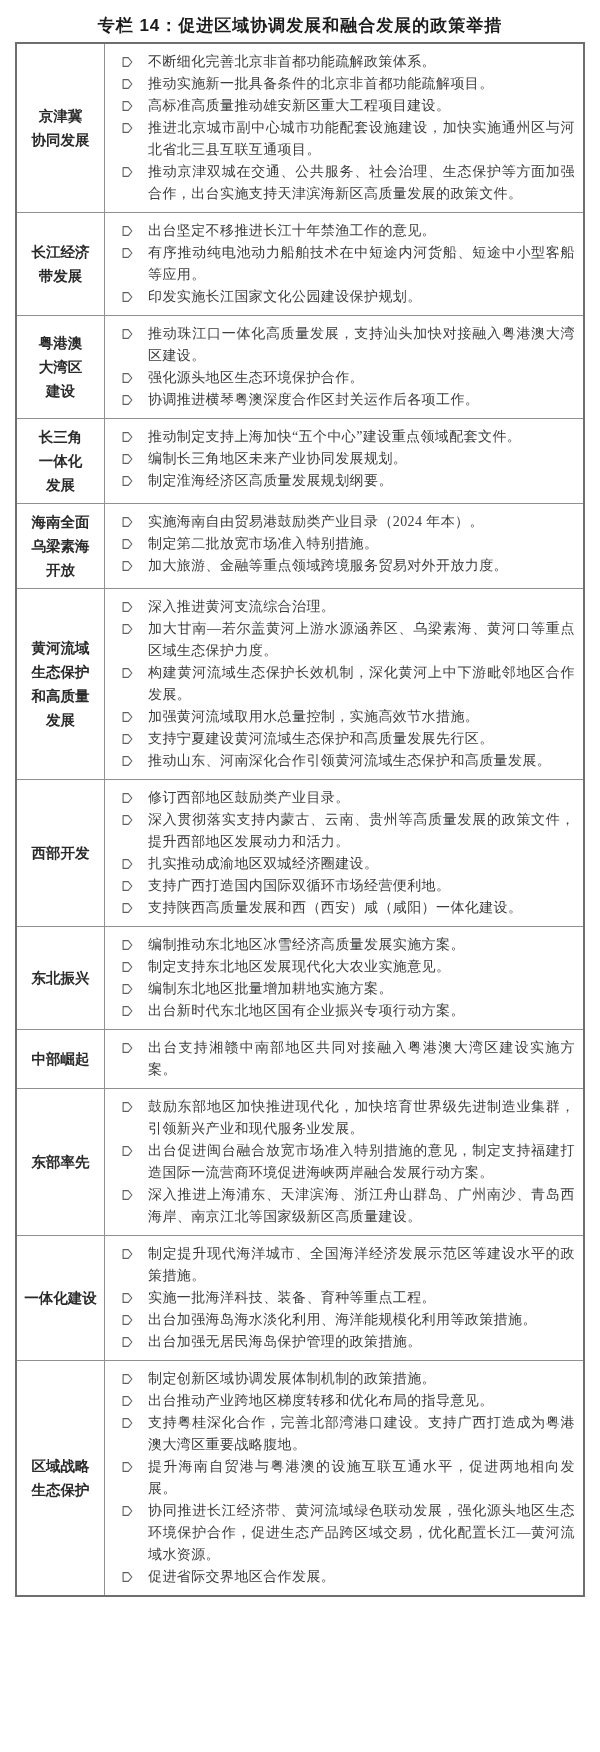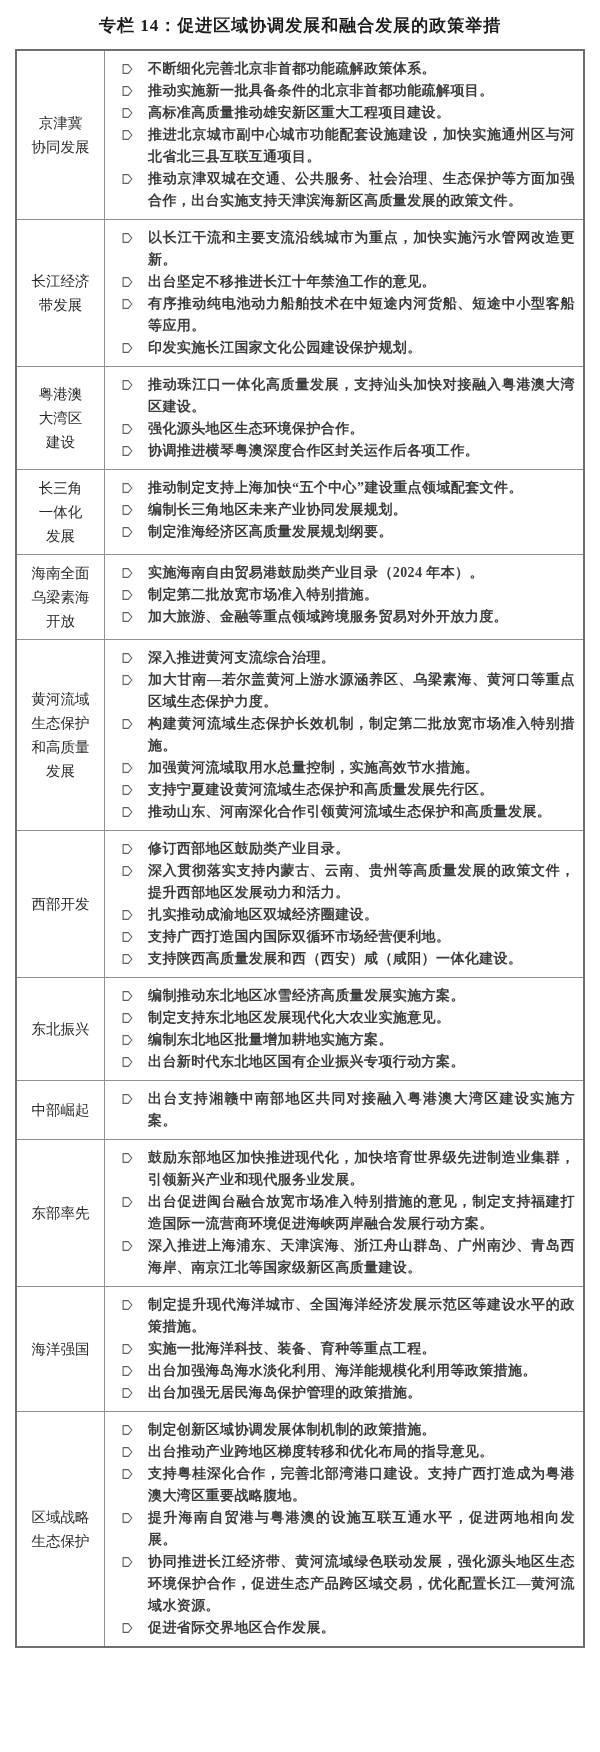--- a/index.html
+++ b/index.html
@@ -15,27 +15,27 @@
     width:600px;
     font-family:"Liberation Serif","DejaVu Serif",serif;
     color:var(--text);
   }
   .page{
     width:600px;
     min-height:1752px;
     padding:10px 15px 20px 15px;
   }
   .doc-title{
-    font-family:Liberation Serif, serif;
+    font-family:Liberation Sans, sans-serif;
     font-weight:bold;
     font-size:17px;
     color:var(--title);
     text-align:center;
     letter-spacing:1px;
-    padding:4px 0 12px 0;
+    padding:4px 0 5px 0;
   }
   .policy-table{
     border:2px solid var(--border);
     width:570px;
   }
   .row{
     display:flex;
     align-items:stretch;
   }
   .row + .row{
@@ -44,21 +44,21 @@
   .region-cell{
     width:88px;
     min-width:88px;
     border-right:1px solid var(--inner-border);
     display:flex;
     flex-direction:column;
     justify-content:center;
     align-items:center;
     padding:6px 2px;
     font-family:"Liberation Sans","DejaVu Sans",sans-serif;
-    font-weight:normal;
+    font-weight:bold;
     font-size:14.5px;
     color:#2a2a2a;
     line-height:24px;
     text-align:center;
   }
   .items-cell{
     flex:1;
     padding:7px 8px 7px 0;
   }
   .item{
@@ -72,21 +72,20 @@
     width:11px;
     margin:5px 15px 0 17px;
     flex:0 0 auto;
     display:inline-flex;
   }
   .bullet svg{display:block;}
   .itext{
     flex:1;
     text-align:justify;
     text-justify:inter-ideograph;
-    font-weight:bold;
   }
 </style>
 </head>
 <body>
 
 <div class="page">
   <div class="doc-title">专栏 14：促进区域协调发展和融合发展的政策举措</div>
   <div class="policy-table">
   <div class="row">
     <div class="region-cell">
@@ -136,28 +135,20 @@
           </div>
         </div>
   </div>
 
   <div class="row">
     <div class="region-cell">
           <div>长江经济</div>
           <div>带发展</div>
         </div>
     <div class="items-cell">
-          <div class="item">
-            <span class="bullet">
-              <svg width="11" height="12" viewBox="0 0 12 12" aria-hidden="true">
-                <polygon points="1.2,1.2 6.8,1.2 10.8,6 6.8,10.8 1.2,10.8" fill="none" stroke="#5f5f5f" stroke-width="1.2" stroke-linejoin="round"></polygon>
-              </svg>
-            </span>
-            <span class="itext">以长江干流和主要支流沿线城市为重点，加快实施污水管网改造更新。</span>
-          </div>
           <div class="item">
             <span class="bullet">
               <svg width="11" height="12" viewBox="0 0 12 12" aria-hidden="true">
                 <polygon points="1.2,1.2 6.8,1.2 10.8,6 6.8,10.8 1.2,10.8" fill="none" stroke="#5f5f5f" stroke-width="1.2" stroke-linejoin="round"></polygon>
               </svg>
             </span>
             <span class="itext">出台坚定不移推进长江十年禁渔工作的意见。</span>
           </div>
           <div class="item">
             <span class="bullet">
@@ -303,21 +294,21 @@
               </svg>
             </span>
             <span class="itext">加大甘南—若尔盖黄河上游水源涵养区、乌梁素海、黄河口等重点区域生态保护力度。</span>
           </div>
           <div class="item">
             <span class="bullet">
               <svg width="11" height="12" viewBox="0 0 12 12" aria-hidden="true">
                 <polygon points="1.2,1.2 6.8,1.2 10.8,6 6.8,10.8 1.2,10.8" fill="none" stroke="#5f5f5f" stroke-width="1.2" stroke-linejoin="round"></polygon>
               </svg>
             </span>
-            <span class="itext">构建黄河流域生态保护长效机制，制定第二批放宽市场准入特别措施。</span>
+            <span class="itext">构建黄河流域生态保护长效机制，深化黄河上中下游毗邻地区合作发展。</span>
           </div>
           <div class="item">
             <span class="bullet">
               <svg width="11" height="12" viewBox="0 0 12 12" aria-hidden="true">
                 <polygon points="1.2,1.2 6.8,1.2 10.8,6 6.8,10.8 1.2,10.8" fill="none" stroke="#5f5f5f" stroke-width="1.2" stroke-linejoin="round"></polygon>
               </svg>
             </span>
             <span class="itext">加强黄河流域取用水总量控制，实施高效节水措施。</span>
           </div>
           <div class="item">
@@ -470,21 +461,21 @@
                 <polygon points="1.2,1.2 6.8,1.2 10.8,6 6.8,10.8 1.2,10.8" fill="none" stroke="#5f5f5f" stroke-width="1.2" stroke-linejoin="round"></polygon>
               </svg>
             </span>
             <span class="itext">深入推进上海浦东、天津滨海、浙江舟山群岛、广州南沙、青岛西海岸、南京江北等国家级新区高质量建设。</span>
           </div>
         </div>
   </div>
 
   <div class="row">
     <div class="region-cell">
-          <div>海洋强国</div>
+          <div>一体化建设</div>
         </div>
     <div class="items-cell">
           <div class="item">
             <span class="bullet">
               <svg width="11" height="12" viewBox="0 0 12 12" aria-hidden="true">
                 <polygon points="1.2,1.2 6.8,1.2 10.8,6 6.8,10.8 1.2,10.8" fill="none" stroke="#5f5f5f" stroke-width="1.2" stroke-linejoin="round"></polygon>
               </svg>
             </span>
             <span class="itext">制定提升现代海洋城市、全国海洋经济发展示范区等建设水平的政策措施。</span>
           </div>

